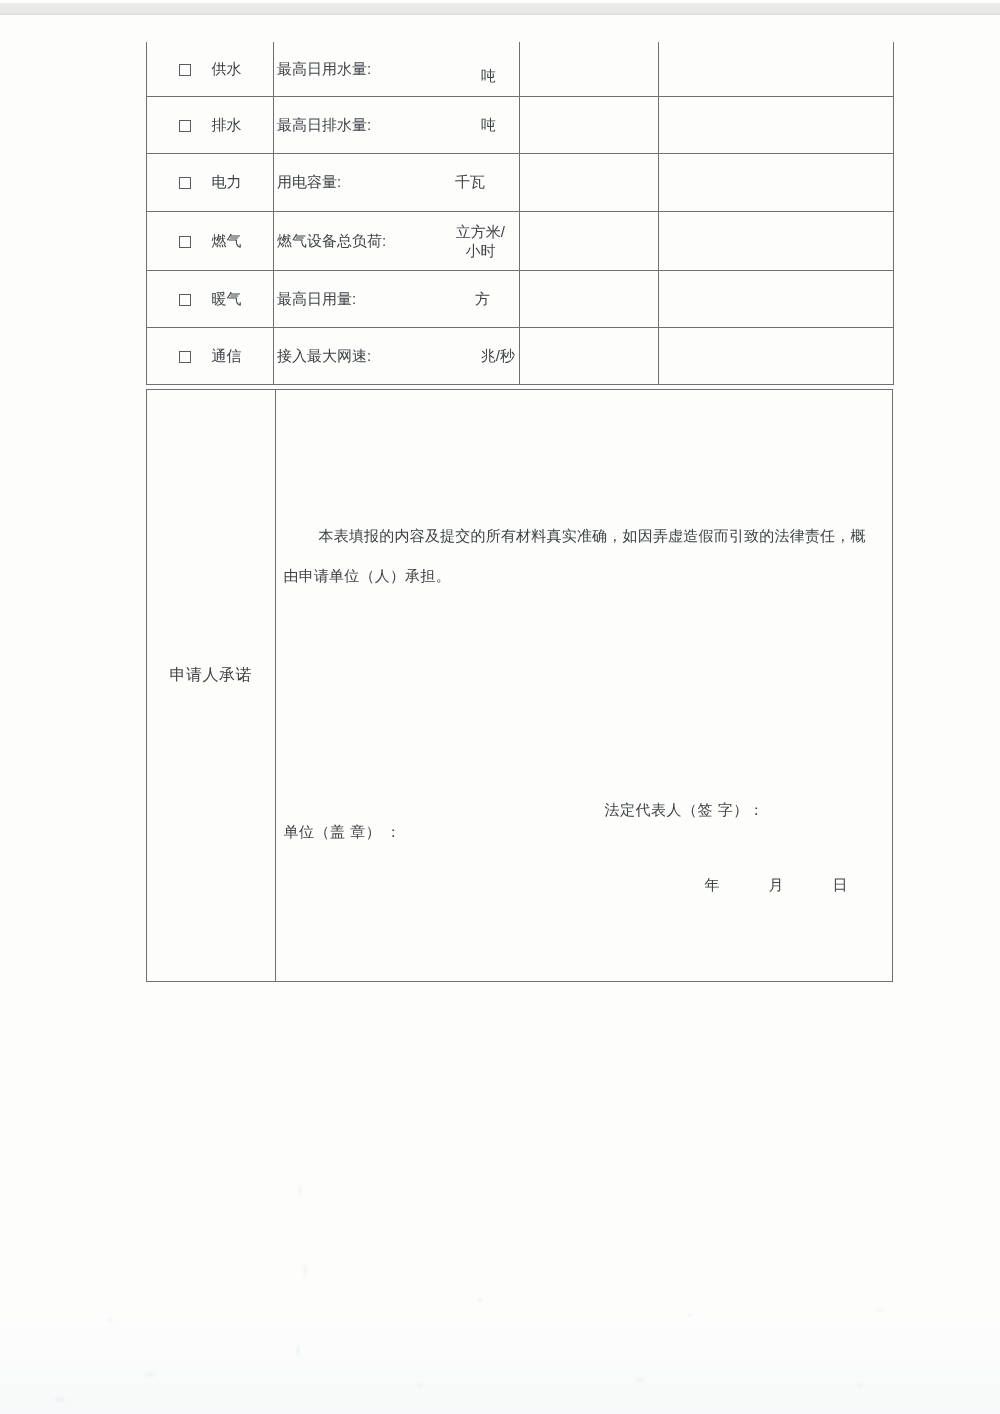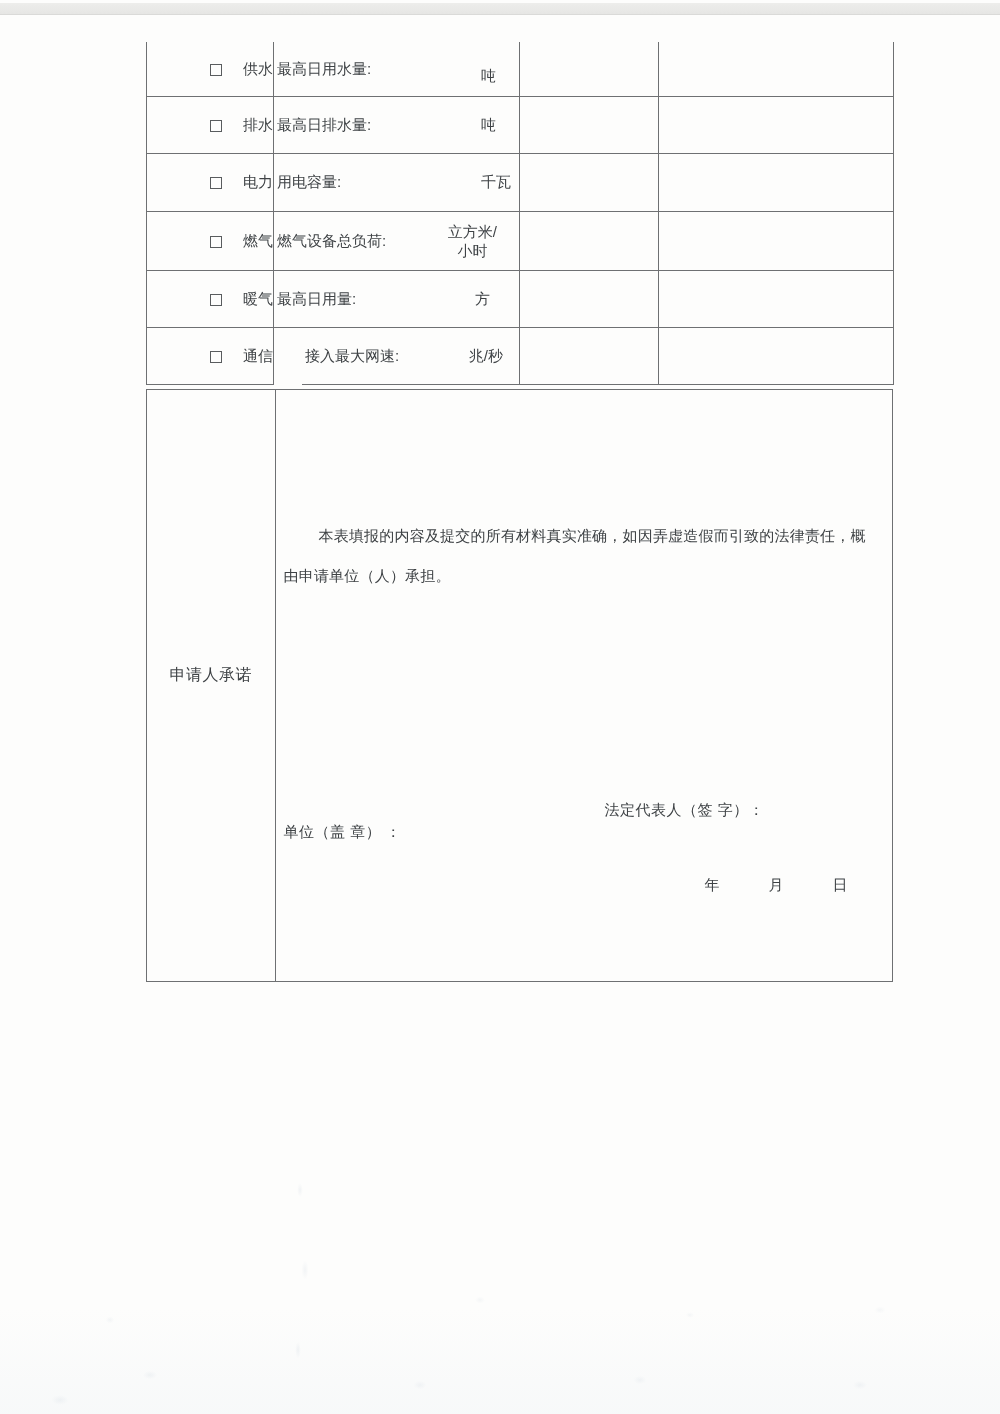--- a/index.html
+++ b/index.html
@@ -45,33 +45,33 @@
     grid-template-rows:55px 57px 58px 59px 57px 57px;
     border-left:1.5px solid #6e7072;
   }
   .cell {
     border-right:1.5px solid #6e7072;
     border-bottom:1.5px solid #6e7072;
     display:flex; align-items:center;
     font-size:15px;
     gap:8px;
   }
-  .c1 { justify-content:flex-end; gap:21px; }
+  .c1 { justify-content:center; gap:21px; }
   .checkbox {
     width:12px; height:12px;
     border:1.5px solid #595c5e;
     display:inline-block; margin-top:1px;
     background:transparent;
   }
   .c2 { justify-content:space-between; padding:0 23px 0 3px; }
   .r1.c2 .unit { margin-top:14px; }
-  .r3.c2 { padding-right:8px; }
-  .r4.c2 { padding-right:22px; }
+  .r3.c2 { padding-right:34px; }
+  .r4.c2 { padding-right:14px; }
   .r5.c2 { padding-right:29px; }
-  .r6.c2 { padding-right:16px;margin-left:28px; }
+  .r6.c2 { padding-right:4px; }
   .unit-stack { text-align:center; line-height:19px; }
 
   
   .commit {
     position:absolute; left:146px; top:389px; width:747px; height:593px;
     border:1.5px solid #6e7072;
     display:flex;
   }
   .commit-label-cell {
     width:128.5px; border-right:1.5px solid #6e7072;

